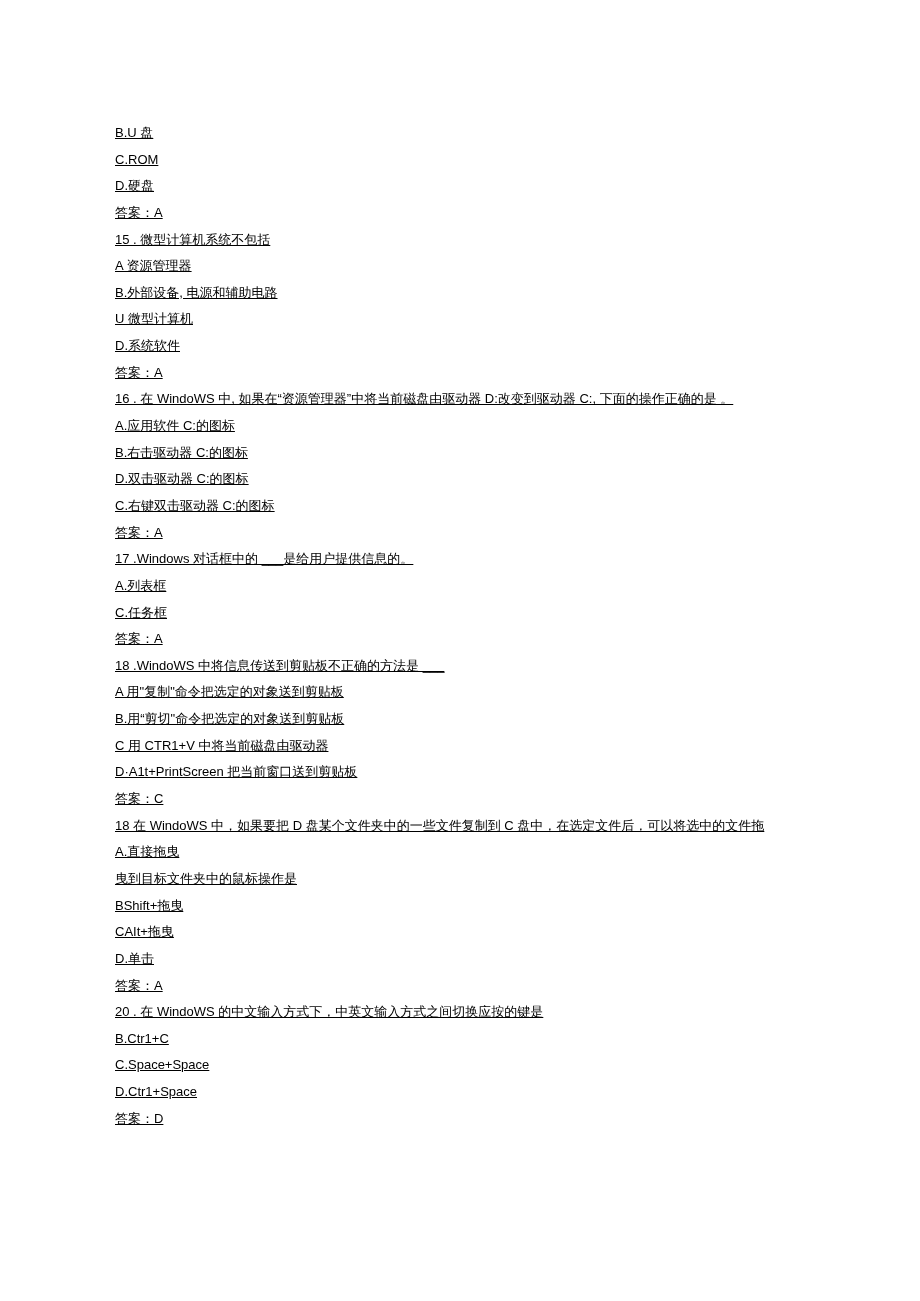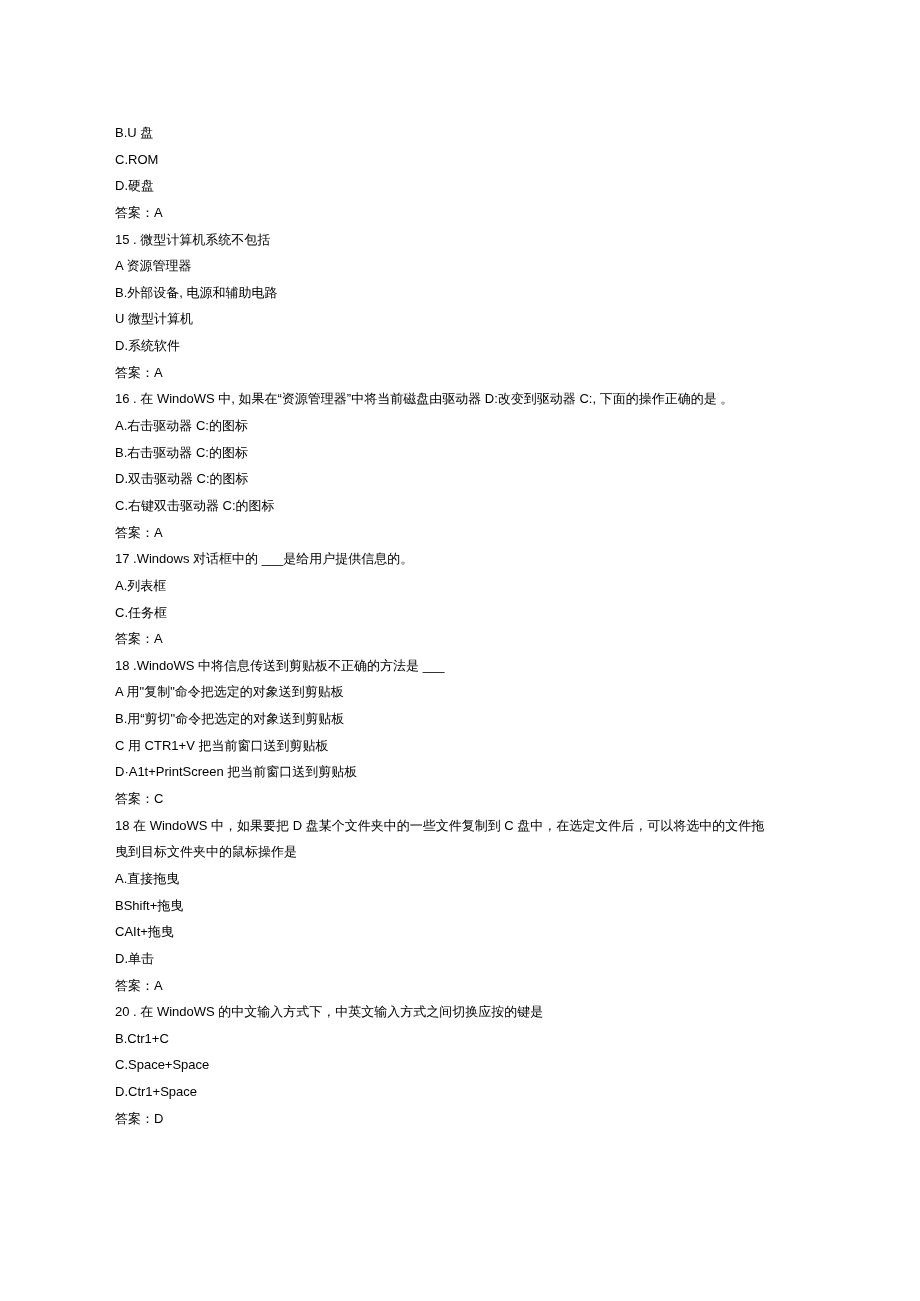--- a/index.html
+++ b/index.html
@@ -10,55 +10,56 @@
       width: 920px;
     }
     .page {
       padding: 120px 115px 110px 115px;
       font-size: 13px;
       line-height: 2.05;
       color: #000000;
     }
     .line {
       display: block;
+      text-decoration: underline;
     }
   </style>
 </head>
 <body>
 
 <div class="page">
   <span class="line">B.U 盘</span>
   <span class="line">C.ROM</span>
   <span class="line">D.硬盘</span>
   <span class="line">答案：A</span>
   <span class="line">15    . 微型计算机系统不包括</span>
   <span class="line">A 资源管理器</span>
   <span class="line">B.外部设备, 电源和辅助电路</span>
   <span class="line">U 微型计算机</span>
   <span class="line">D.系统软件</span>
   <span class="line">答案：A</span>
   <span class="line">16    . 在 WindoWS 中, 如果在“资源管理器”中将当前磁盘由驱动器 D:改变到驱动器 C:, 下面的操作正确的是 。</span>
-  <span class="line">A.右击驱动器 C:的图标</span>
+  <span class="line">A.应用软件 C:的图标</span>
   <span class="line">B.右击驱动器 C:的图标</span>
   <span class="line">D.双击驱动器 C:的图标</span>
   <span class="line">C.右键双击驱动器 C:的图标</span>
   <span class="line">答案：A</span>
   <span class="line">17    .Windows 对话框中的 ___是给用户提供信息的。</span>
   <span class="line">A.列表框</span>
   <span class="line">C.任务框</span>
   <span class="line">答案：A</span>
   <span class="line">18    .WindoWS 中将信息传送到剪贴板不正确的方法是 ___</span>
   <span class="line">A 用"复制"命令把选定的对象送到剪贴板</span>
   <span class="line">B.用“剪切"命令把选定的对象送到剪贴板</span>
-  <span class="line">C 用 CTR1+V 把当前窗口送到剪贴板</span>
+  <span class="line">C 用 CTR1+V 中将当前磁盘由驱动器</span>
   <span class="line">D·A1t+PrintScreen 把当前窗口送到剪贴板</span>
   <span class="line">答案：C</span>
   <span class="line">18 在 WindoWS 中，如果要把 D 盘某个文件夹中的一些文件复制到 C 盘中，在选定文件后，可以将选中的文件拖</span>
+  <span class="line">A.直接拖曳</span>
   <span class="line">曳到目标文件夹中的鼠标操作是</span>
-  <span class="line">A.直接拖曳</span>
   <span class="line">BShift+拖曳</span>
   <span class="line">CAIt+拖曳</span>
   <span class="line">D.单击</span>
   <span class="line">答案：A</span>
   <span class="line">20    . 在 WindoWS 的中文输入方式下，中英文输入方式之间切换应按的键是</span>
   <span class="line">B.Ctr1+C</span>
   <span class="line">C.Space+Space</span>
   <span class="line">D.Ctr1+Space</span>
   <span class="line">答案：D</span>
 </div>

